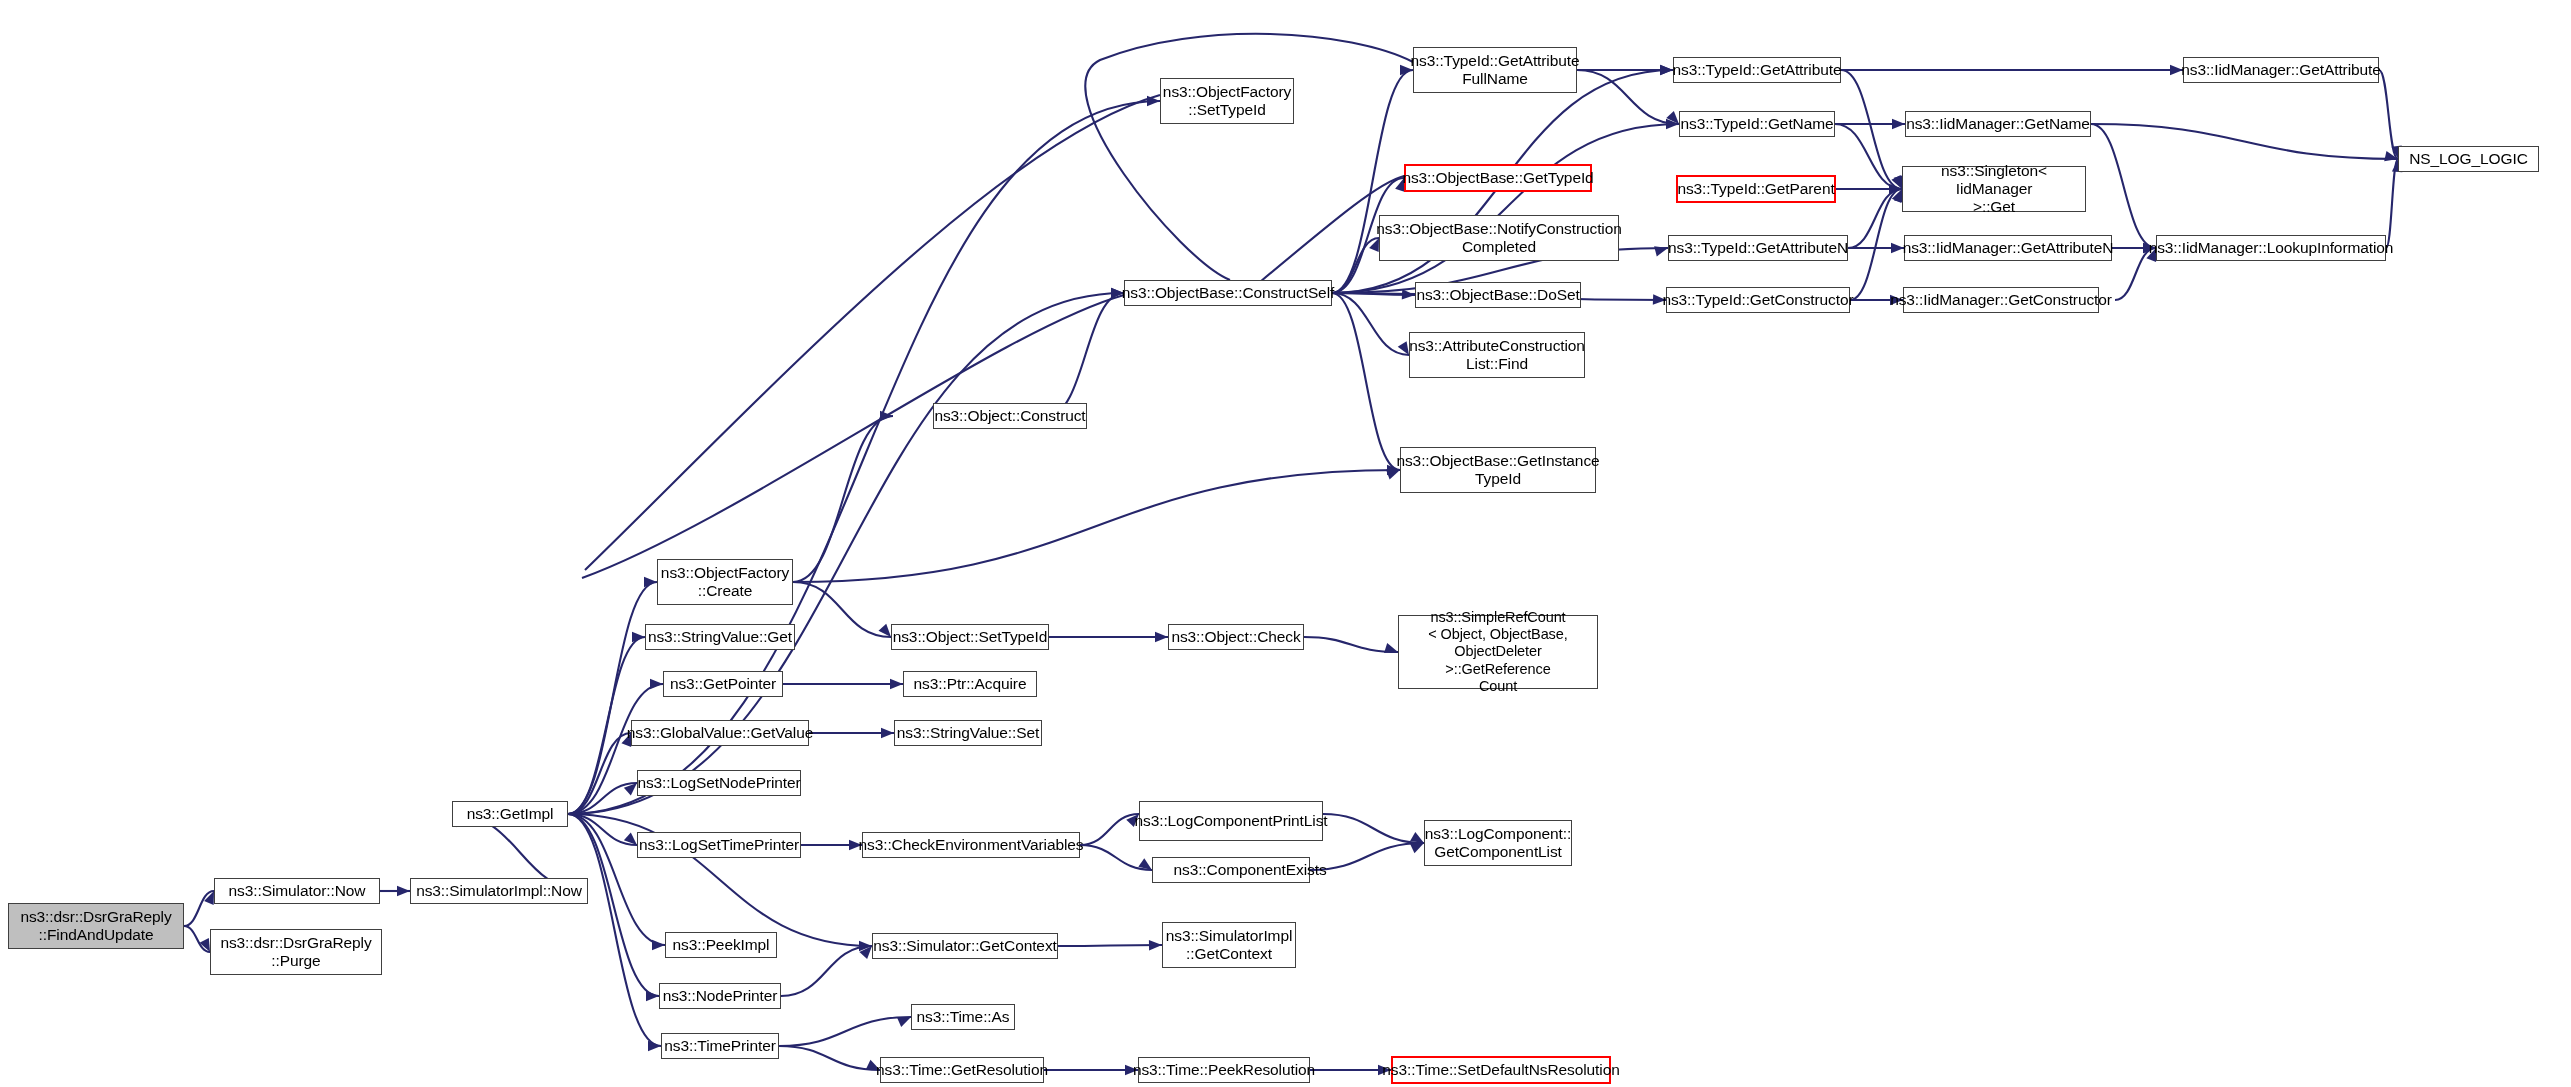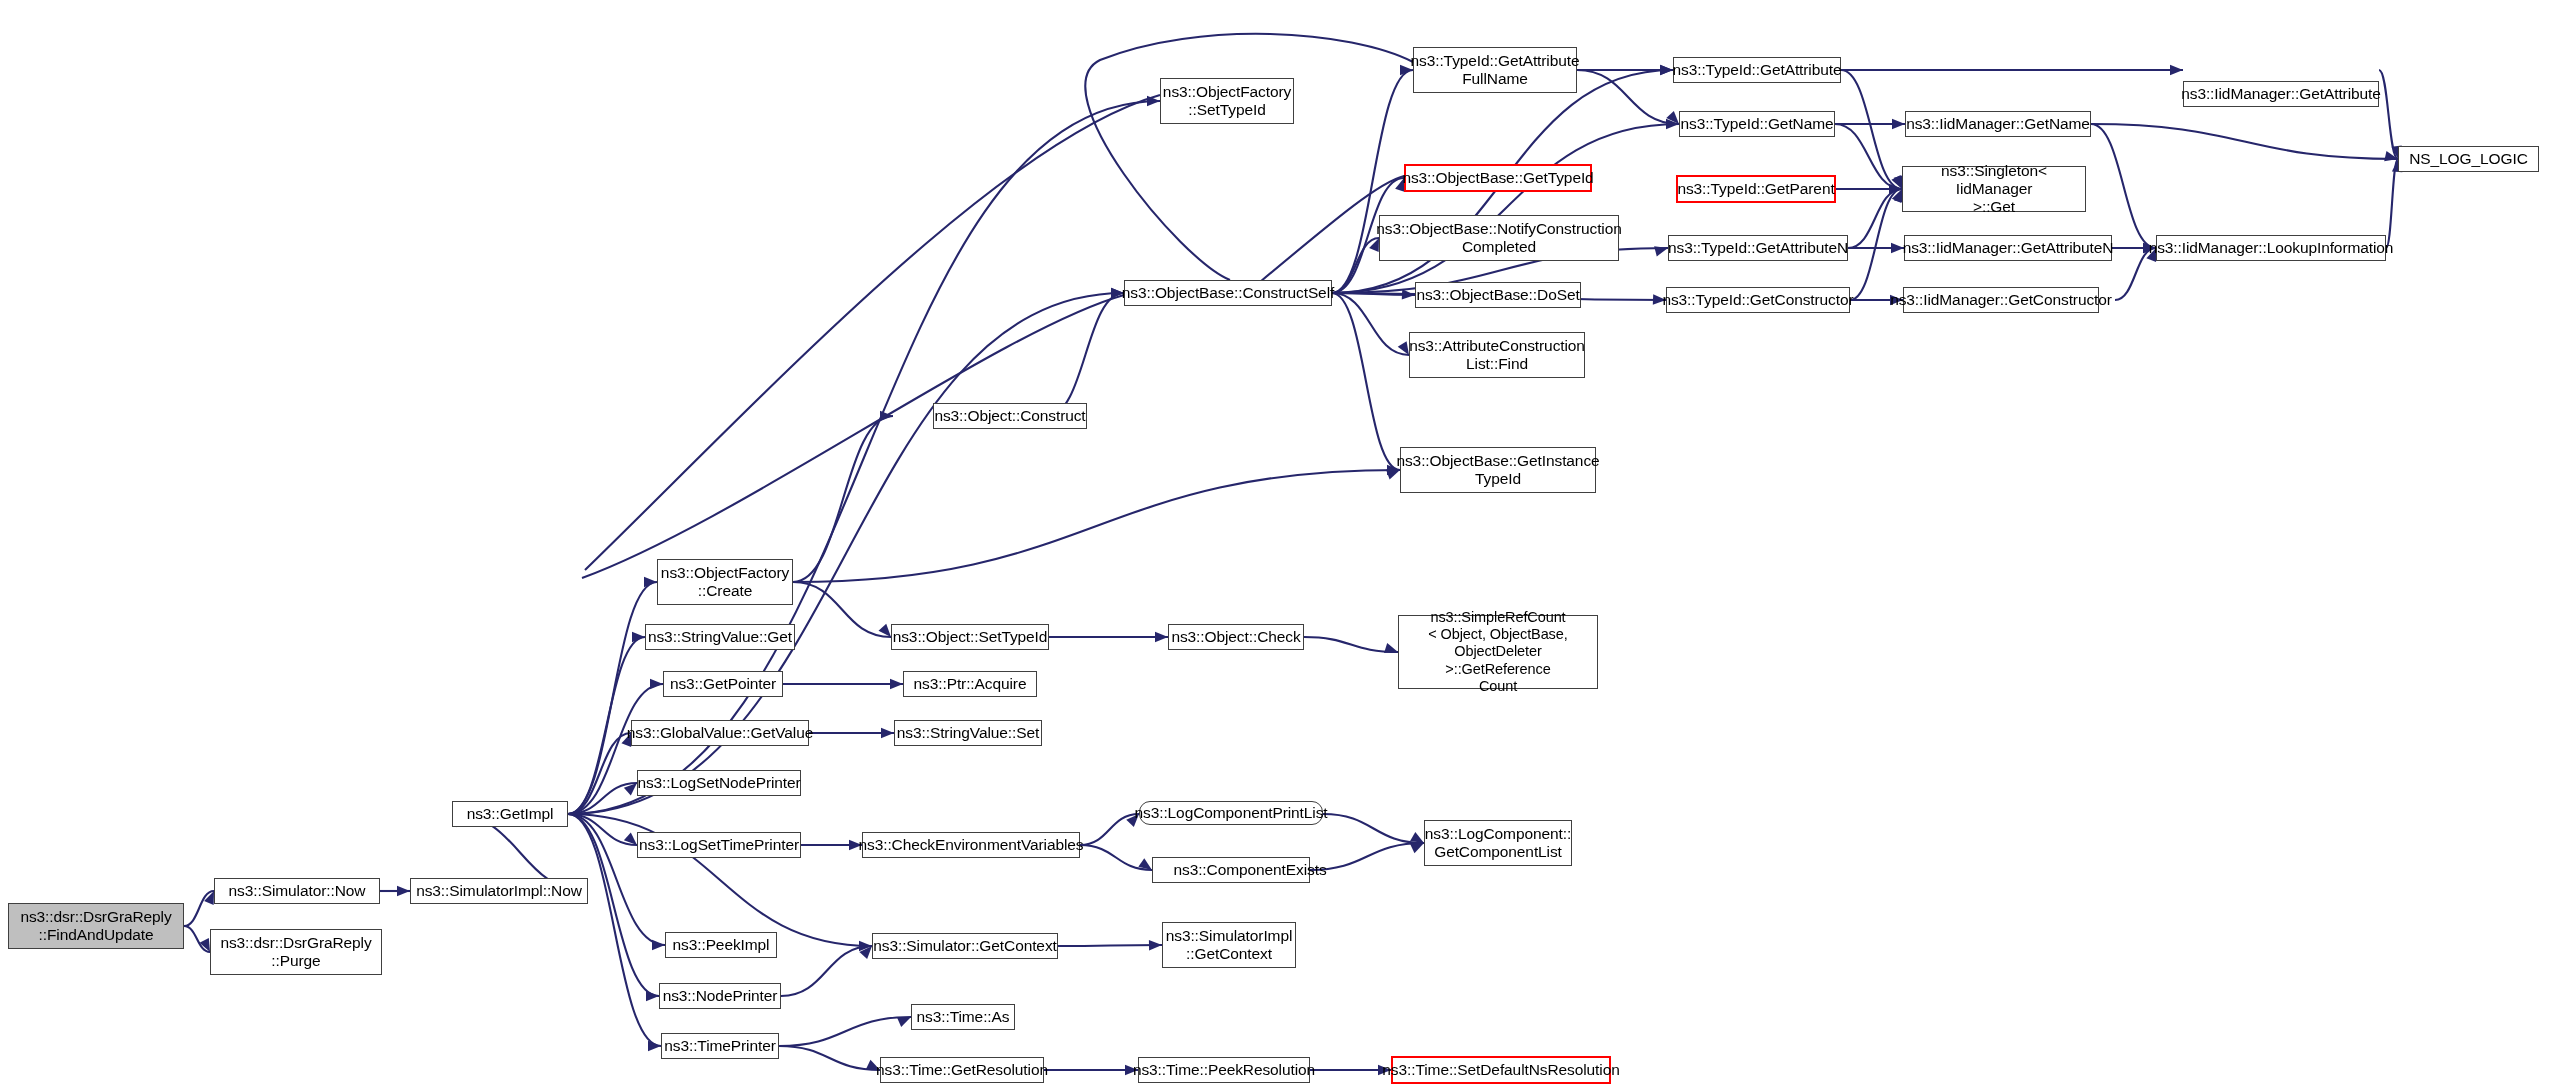--- a/index.html
+++ b/index.html
@@ -225,35 +225,35 @@
       <div class="node" style="left: 1415px; top: 282px; width: 166px; height: 26px;">ns3::ObjectBase::DoSet</div>
       <div class="node" style="left: 1409px; top: 332px; width: 176px; height: 46px;">ns3::AttributeConstruction
 List::Find</div>
       <div class="node" style="left: 1400px; top: 447px; width: 196px; height: 46px;">ns3::ObjectBase::GetInstance
 TypeId</div>
       <div class="node" style="left: 1398px; top: 615px; width: 200px; height: 74px; font-size: 14.5px;">ns3::SimpleRefCount
 &lt; Object, ObjectBase,
  ObjectDeleter &gt;::GetReference
 Count</div>
       <div class="node" style="left: 1168px; top: 624px; width: 136px; height: 26px;">ns3::Object::Check</div>
-      <div class="node" style="left: 1139px; top: 801px; width: 184px; height: 24px; border-radius: 11px;">ns3::LogComponentPrintList</div>
+      <div class="node" style="left: 1139px; top: 801px; width: 184px; height: 40px;">ns3::LogComponentPrintList</div>
       <div class="node" style="left: 1152px; top: 857px; width: 158px; height: 26px; padding-left: 40px;">ns3::ComponentExists</div>
       <div class="node" style="left: 1424px; top: 820px; width: 148px; height: 46px;">ns3::LogComponent::
 GetComponentList</div>
       <div class="node" style="left: 1162px; top: 922px; width: 134px; height: 46px;">ns3::SimulatorImpl
 ::GetContext</div>
       <div class="node" style="left: 1138px; top: 1057px; width: 172px; height: 26px;">ns3::Time::PeekResolution</div>
       <div class="node red" style="left: 1391px; top: 1056px; width: 220px; height: 28px;">ns3::Time::SetDefaultNsResolution</div>
       <div class="node" style="left: 1673px; top: 57px; width: 168px; height: 26px;">ns3::TypeId::GetAttribute</div>
       <div class="node" style="left: 1679px; top: 111px; width: 156px; height: 26px;">ns3::TypeId::GetName</div>
       <div class="node red" style="left: 1676px; top: 175px; width: 160px; height: 28px;">ns3::TypeId::GetParent</div>
       <div class="node" style="left: 1668px; top: 235px; width: 180px; height: 26px;">ns3::TypeId::GetAttributeN</div>
       <div class="node" style="left: 1666px; top: 287px; width: 184px; height: 26px;">ns3::TypeId::GetConstructor</div>
       <div class="node" style="left: 1905px; top: 111px; width: 186px; height: 26px;">ns3::IidManager::GetName</div>
       <div class="node" style="left: 1902px; top: 166px; width: 184px; height: 46px;">ns3::Singleton&lt; IidManager
 &gt;::Get</div>
       <div class="node" style="left: 1904px; top: 235px; width: 208px; height: 26px;">ns3::IidManager::GetAttributeN</div>
       <div class="node" style="left: 1903px; top: 287px; width: 196px; height: 26px;">ns3::IidManager::GetConstructor</div>
-      <div class="node" style="left: 2183px; top: 57px; width: 196px; height: 26px; margin-top: 24px;">ns3::IidManager::GetAttribute</div>
+      <div class="node" style="left: 2183px; top: 57px; width: 196px; height: 26px;">ns3::IidManager::GetAttribute</div>
       <div class="node" style="left: 2156px; top: 235px; width: 230px; height: 26px;">ns3::IidManager::LookupInformation</div>
       <div class="node" style="left: 2398px; top: 146px; width: 141px; height: 26px;">NS_LOG_LOGIC</div>
     </div>
 </div>
 
 </body></html>

